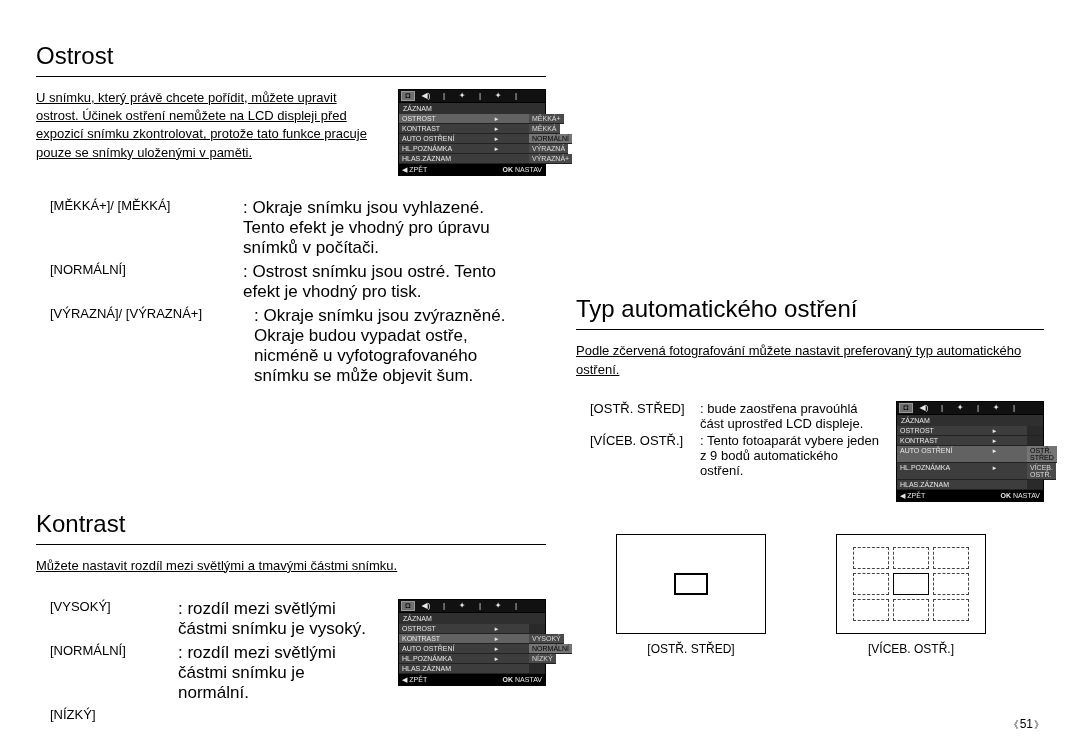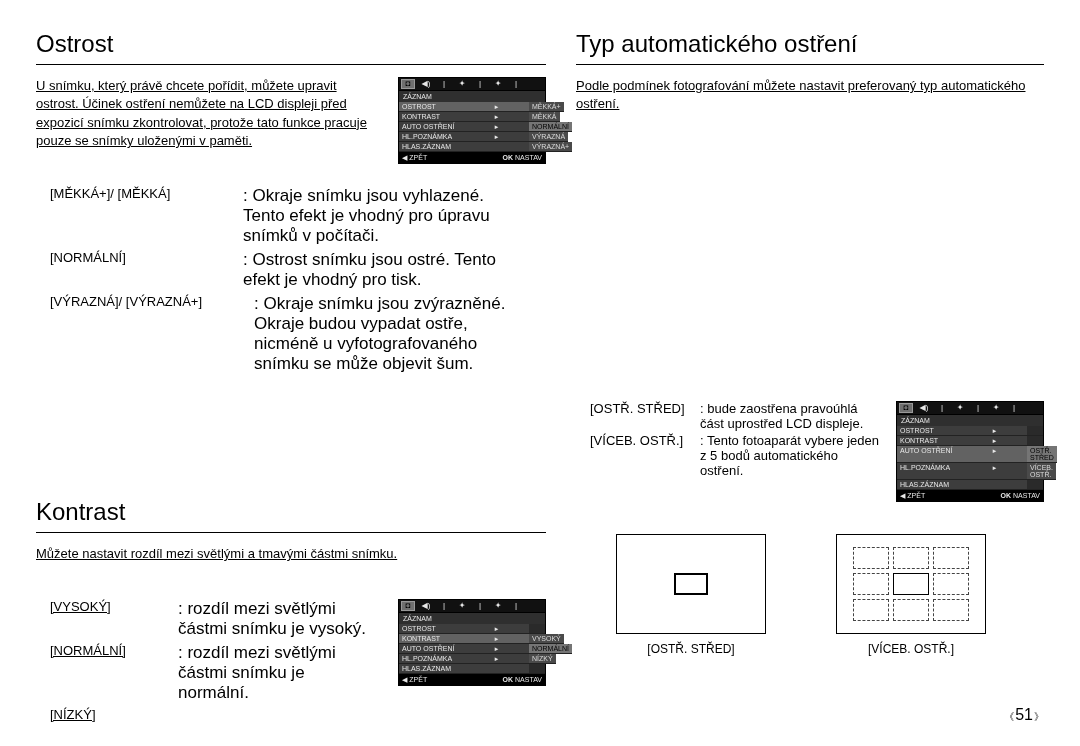--- a/index.html
+++ b/index.html
@@ -1,17 +1,17 @@
 <!DOCTYPE html>
 <html><head>
 <meta charset="utf-8">
 <style>
   * { box-sizing: border-box; margin: 0; padding: 0; }
   html, body { width: 1080px; height: 746px; background: #fff; font-family: Arial, Helvetica, sans-serif; color: #000; }
-  .page { display: flex; flex-direction: row; width: 1080px; height: 746px; padding: 30px 36px 20px 36px; gap: 30px; position: relative; }
+  .page { display: flex; flex-direction: row; width: 1080px; height: 746px; padding: 14px 36px 20px 36px; gap: 30px; position: relative; align-items: flex-end; }
   .col { flex: 1 1 0; display: flex; flex-direction: column; }
 
   h1.section-title { font-size: 24px; font-weight: 400; margin-bottom: 2px; }
   .rule { border: 0; border-top: 1px solid #000; margin: 4px 0 12px 0; }
 
   .intro-row { display: flex; gap: 16px; align-items: flex-start; margin-bottom: 22px; }
   .intro-text { font-size: 13px; line-height: 1.42; flex: 1; text-decoration: underline; }
   .def-key { font-size: 13px; display: inline-block; min-width: 145px; vertical-align: top; padding-right: 4px; }
   .def-val { font-size: 17px; display: inline-block; vertical-align: top; width: 280px; }
   .def-row { margin-bottom: 4px; display: flex; gap: 48px; }
@@ -27,42 +27,42 @@
   .lcd .row .left { flex: 0 0 65px; padding: 1px 3px; background: #3d3d3d; border-bottom: 1px solid #222; }
   .lcd .row .left.hi { background: #626262; }
   .lcd .row .right { flex: 1; padding: 1px 3px; background: #4a4a4a; border-bottom: 1px solid #222; color:#dcdcdc;}
   .lcd .row .right.hi { background: #757575; color:#000;}
   .lcd .row .arrow { width: 8px; text-align: center; }
   .lcd .footer { display: flex; background: #000; padding: 2px 3px; gap: 6px; justify-content: space-between; }
   .lcd .footer span { font-size: 7px; }
 
   .kontrast-row { display: flex; gap: 20px; align-items: flex-start; }
   .kontrast-defs { flex: 1; padding-left: 14px; }
-  .kontrast-defs .def-key { min-width: 80px; text-decoration: underline; }
+  .kontrast-defs .def-key { min-width: 80px; }
   .kontrast-defs .def-val { width: 200px; }
 
   .typ-defs { padding-left: 14px; margin-top: 12px; display:flex; gap:16px;}
   .typ-defs-left{flex:1;}
   .typ-defs .d { display: flex; font-size: 13px; margin-bottom: 2px; }
   .typ-defs .k { flex: 0 0 110px; }
   .typ-defs .v { flex: 1; }
 
   .af-diagrams { display: flex; gap: 70px; margin: 32px 0 10px 40px; }
   .af-box { text-align: center; }
   .af-frame { width: 150px; height: 100px; border: 1px solid #000; position: relative; display:flex; align-items:center; justify-content:center;}
   .center-rect { width: 34px; height: 22px; border: 2px solid #000; }
   .multi-grid { display: grid; grid-template-columns: repeat(3,36px); grid-template-rows: repeat(3,22px); gap: 4px; }
   .multi-grid div { border: 1px dashed #444; }
   .multi-grid div.center { border: 1px solid #000; }
   .af-label { font-size: 12px; margin-top: 8px; }
 
   .note { font-size: 13px; line-height: 1.45; padding-left: 6px; text-indent: -10px; margin-left: 10px; }
   .star { font-family: sans-serif; }
 
-  .pagenum { position: absolute; bottom: 22px; right: 36px; font-size: 16px; }
+  .pagenum { position: absolute; bottom: 14px; right: 36px; font-size: 12px; }
   .pagenum::before { content: "《"; font-size:10px; margin-right:1px;}
   .pagenum::after { content: "》"; font-size:10px; margin-left:1px;}
 
   .spacer-lg { height: 90px; }
 </style>
 </head>
 <body>
 
 <div class="page">
 
@@ -195,31 +195,31 @@
         </div>
       </div>
     </div>
 
   </div>
 
   <div class="col">
 
     <h1 class="section-title">Typ automatického ostření</h1>
     <hr class="rule">
-    <div class="intro-text" style="margin-bottom:10px">Podle podmínek fotografování můžete nastavit preferovaný typ automatického ostření.</div>
+    <div class="intro-text" style="margin-bottom:10px">Podle zčervená fotografování můžete nastavit preferovaný typ automatického ostření.</div>
 
     <div class="typ-defs">
       <div class="typ-defs-left">
         <div class="d">
             <span class="k">[OSTŘ. STŘED]</span>
             <span class="v">: bude zaostřena pravoúhlá část uprostřed LCD displeje.</span>
           </div>
         <div class="d">
             <span class="k">[VÍCEB. OSTŘ.]</span>
-            <span class="v">: Tento fotoaparát vybere jeden z 5 bodů automatického ostření.</span>
+            <span class="v">: Tento fotoaparát vybere jeden z 9 bodů automatického ostření.</span>
           </div>
       </div>
 
       <div class="lcd" style="flex:0 0 148px">
         <div class="tabs">
           <span class="tab-cam">◘</span>
           <span>◀)</span>
           <span>|</span>
           <span>✦</span>
           <span>|</span>

